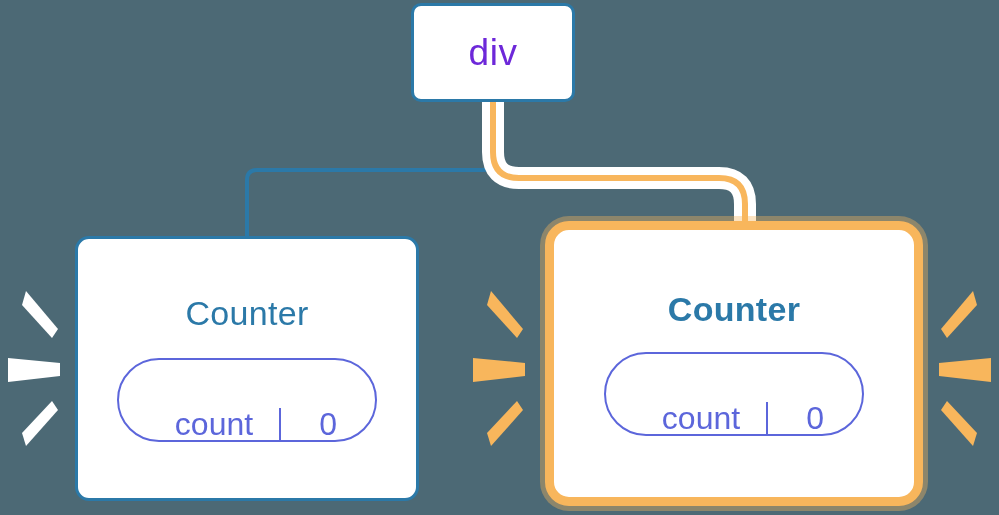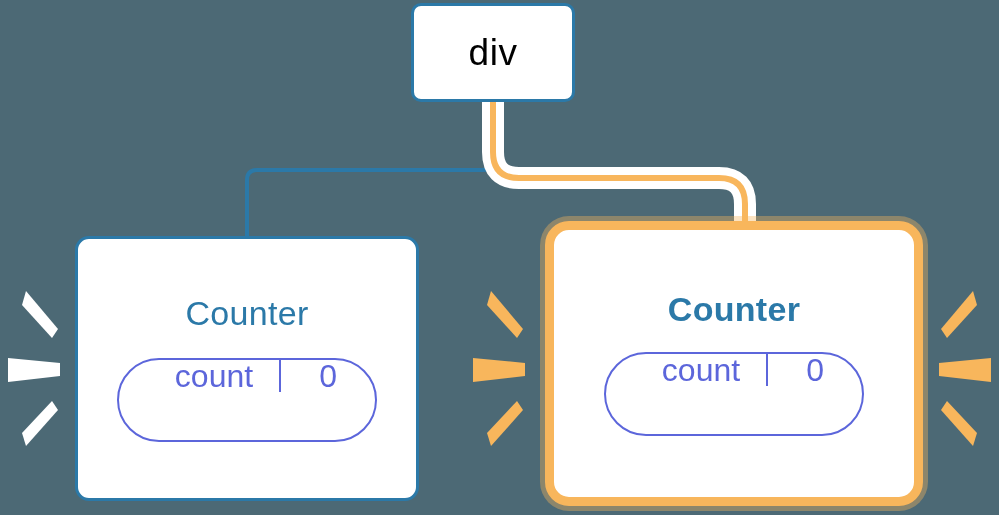--- a/index.html
+++ b/index.html
@@ -40,21 +40,21 @@
     left: 411px;
     top: 3px;
     width: 164px;
     height: 99px;
     border: 3px solid #2B79A8;
     border-radius: 10px;
     z-index: 6;
   }
   .node-div .node-title {
     font-size: 37px;
-    color: #000000;
+    color: #6d28d9;
     font-weight: 400;
     letter-spacing: 0.5px;
     line-height: 1;
   }
 
   .node-counter-left {
     left: 75px;
     top: 236px;
     width: 344px;
     height: 265px;
@@ -99,21 +99,21 @@
     color: #2B79A8;
     font-weight: 700;
     letter-spacing: 0.3px;
     margin-bottom: 26px;
     line-height: 1;
   }
 
   
   .pill {
     display: flex;
-    align-items: flex-start;
+    align-items: flex-end;
     border: 2px solid #5C66DB;
     border-radius: 999px;
     height: 80px;
     overflow: hidden;
     background: transparent;
   }
   .pill-key, .pill-val {
     display: flex;
     align-items: center;
     justify-content: center;

